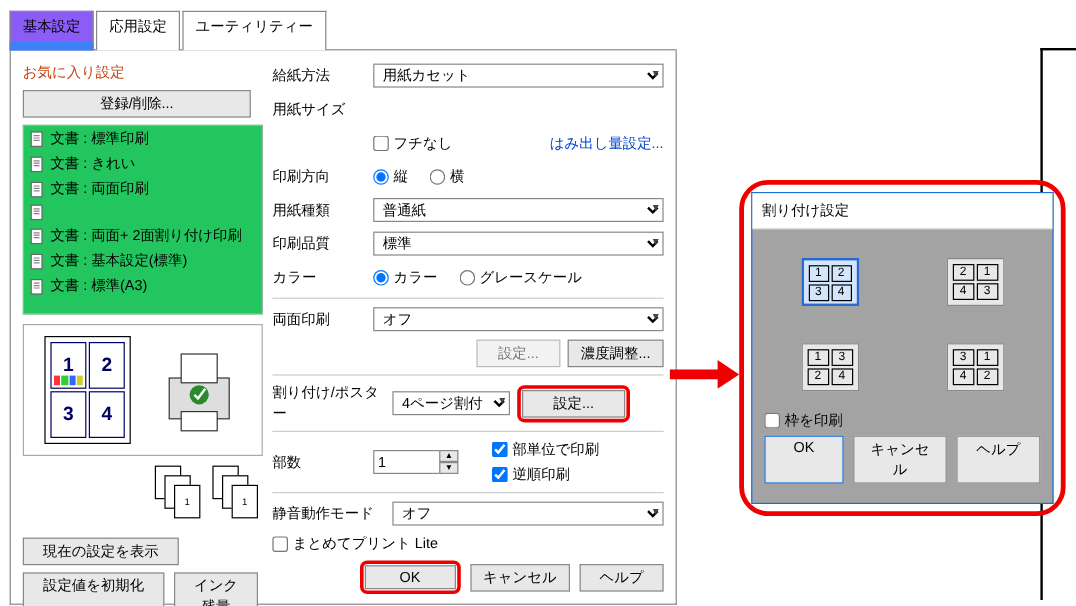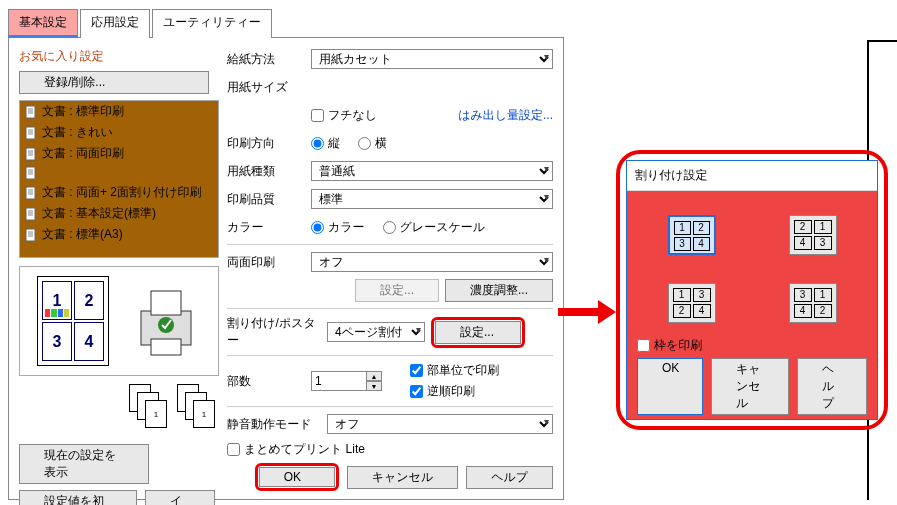--- a/index.html
+++ b/index.html
@@ -1,27 +1,27 @@
 <!DOCTYPE html>
 <html><head>
 <meta charset="utf-8">
 <style>
 *{box-sizing:border-box;margin:0;padding:0;font-family:"MS UI Gothic","Yu Gothic UI",sans-serif;font-size:12px;color:#000}
 body{background:#fff;width:897px;height:505px;position:relative;overflow:hidden}
 .main-panel{position:absolute;left:8px;top:8px;width:556px;height:497px;background:#fff}
 .tabs{display:flex;border-bottom:1px solid #888}
 .tab{padding:4px 10px;border:1px solid #888;border-bottom:none;background:#fff;margin-right:2px;cursor:pointer;position:relative;top:1px}
-.tab.active{background:#fca5a5;border-bottom:3px solid #3b82f6}
+.tab.active{background:#8b5cf6;border-bottom:7px solid #3b82f6}
 .panel-body{border:1px solid #888;border-top:none;padding:10px;height:462px;position:relative;display:flex}
 .left-col{width:200px}
 .right-col{flex:1;padding-left:8px}
 .fav-title{font-weight:normal;color:#c2410c;margin-bottom:6px}
-.btn{border:1px solid #888;background:#e8e8e8;padding:2px 24px;cursor:pointer;min-width:70px;display:inline-block}
+.btn{border:1px solid #888;background:#e8e8e8;padding:2px 10px;cursor:pointer;text-align:center;min-width:70px;display:inline-block}
 .wide-btn{width:190px;margin-bottom:6px}
-.doclist{border:1px solid #aaa;height:158px;overflow:auto;background:#a16207;margin-bottom:8px}
+.doclist{border:1px solid #aaa;height:158px;overflow:auto;background:#22c55e;margin-bottom:8px}
 .docitem{padding:2px 4px;display:flex;align-items:center;gap:4px;cursor:pointer}
 .docicon{width:14px;height:14px;flex-shrink:0}
 .preview-box{border:1px solid #aaa;height:110px;padding:6px;display:flex;align-items:center;justify-content:space-around;margin-bottom:8px;overflow:hidden}
 .preview-sheet{width:72px;height:90px;border:1px solid #000;background:#fff;position:relative;display:grid;grid-template-columns:1fr 1fr;grid-template-rows:1fr 1fr;gap:2px;padding:4px}
 .preview-page{border:1px solid #006;display:flex;align-items:center;justify-content:center;font-size:16px;color:#006;font-weight:bold;position:relative}
 .preview-page .bars{position:absolute;bottom:2px;left:2px;right:2px;height:8px;display:flex;gap:1px}
 .preview-page .bars span{flex:1}
 .printer-svg{width:70px;height:80px}
 .stack{width:42px;height:54px;position:relative}
 .stack .mini{position:absolute;width:22px;height:28px;border:1px solid #000;background:#fff;font-size:8px;display:flex;align-items:center;justify-content:center}
@@ -35,21 +35,21 @@
 .chk{display:flex;align-items:center;gap:4px;cursor:pointer}
 input[type=checkbox],input[type=radio]{cursor:pointer}
 .radio-row{display:flex;gap:18px}
 .divider{border-top:1px solid #ccc;margin:6px 0}
 .btn-row{display:flex;gap:6px;justify-content:flex-end}
 .hl-red-btn{border:3px solid #e00;border-radius:6px;padding:1px}
 .bottom-btns{position:absolute;bottom:8px;right:10px;display:flex;gap:8px;align-items:center}
 
 .arrow{position:absolute;left:558px;top:300px;width:58px;height:24px}
 .dlg-wrap{position:absolute;left:616px;top:150px;width:272px;height:280px;border:4px solid #e00;border-radius:24px;padding:6px}
-.dlg{border:1px solid #1a6fd6;background:#ef4444;width:100%;height:100%;display:flex;flex-direction:column}
+.dlg{border:1px solid #1a6fd6;background:#a3a3a3;width:100%;height:100%;display:flex;flex-direction:column}
 .dlg-title{background:#fff;border-bottom:1px solid #ddd;padding:6px 8px;font-size:12px}
 .dlg-body{flex:1;padding:10px;display:flex;flex-direction:column}
 .dlg-grid{display:grid;grid-template-columns:1fr 1fr;gap:28px 60px;padding:14px 24px;flex:1}
 .order-btn{width:48px;height:40px;border:1px solid #888;background:#e8e8e8;cursor:pointer;display:grid;grid-template-columns:1fr 1fr;grid-template-rows:1fr 1fr;padding:4px;gap:2px;justify-self:center}
 .order-btn.active{border:2px solid #2a6ad0;background:#d4e6fb}
 .order-btn span{border:1px solid #000;font-size:10px;text-align:center;line-height:12px}
 .dlg-btns{display:flex;gap:8px;justify-content:center;padding:4px 0 6px}
 .pg-corner{position:absolute;right:0;top:40px;width:30px;height:460px;border-left:2px solid #000;border-top:2px solid #000}
 .spin{display:flex;align-items:center}
 .spin input{width:56px}

